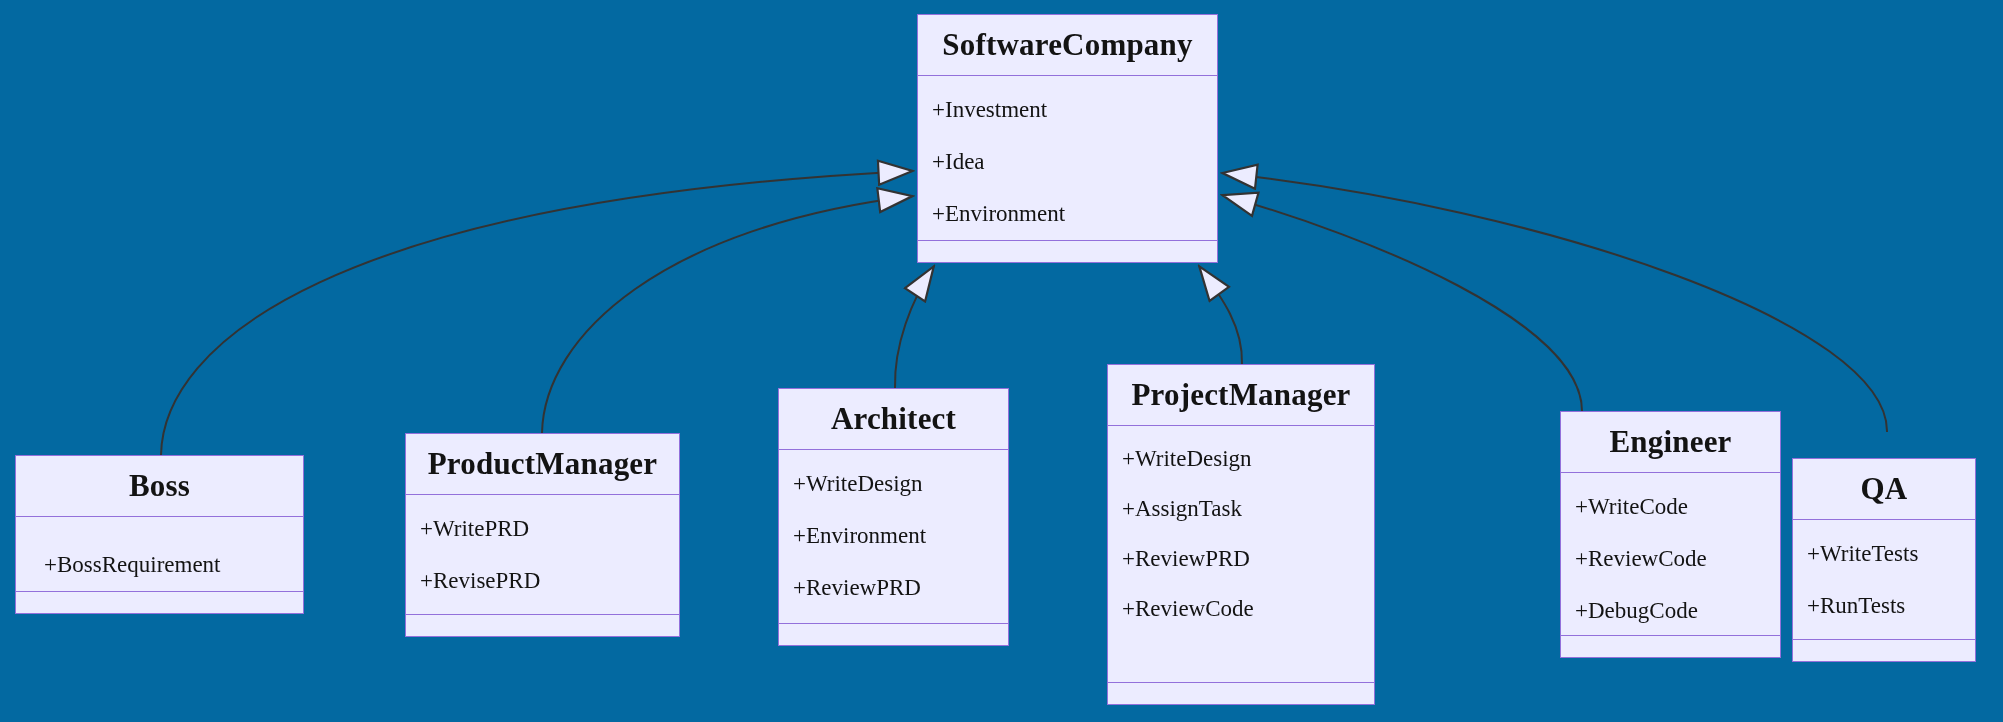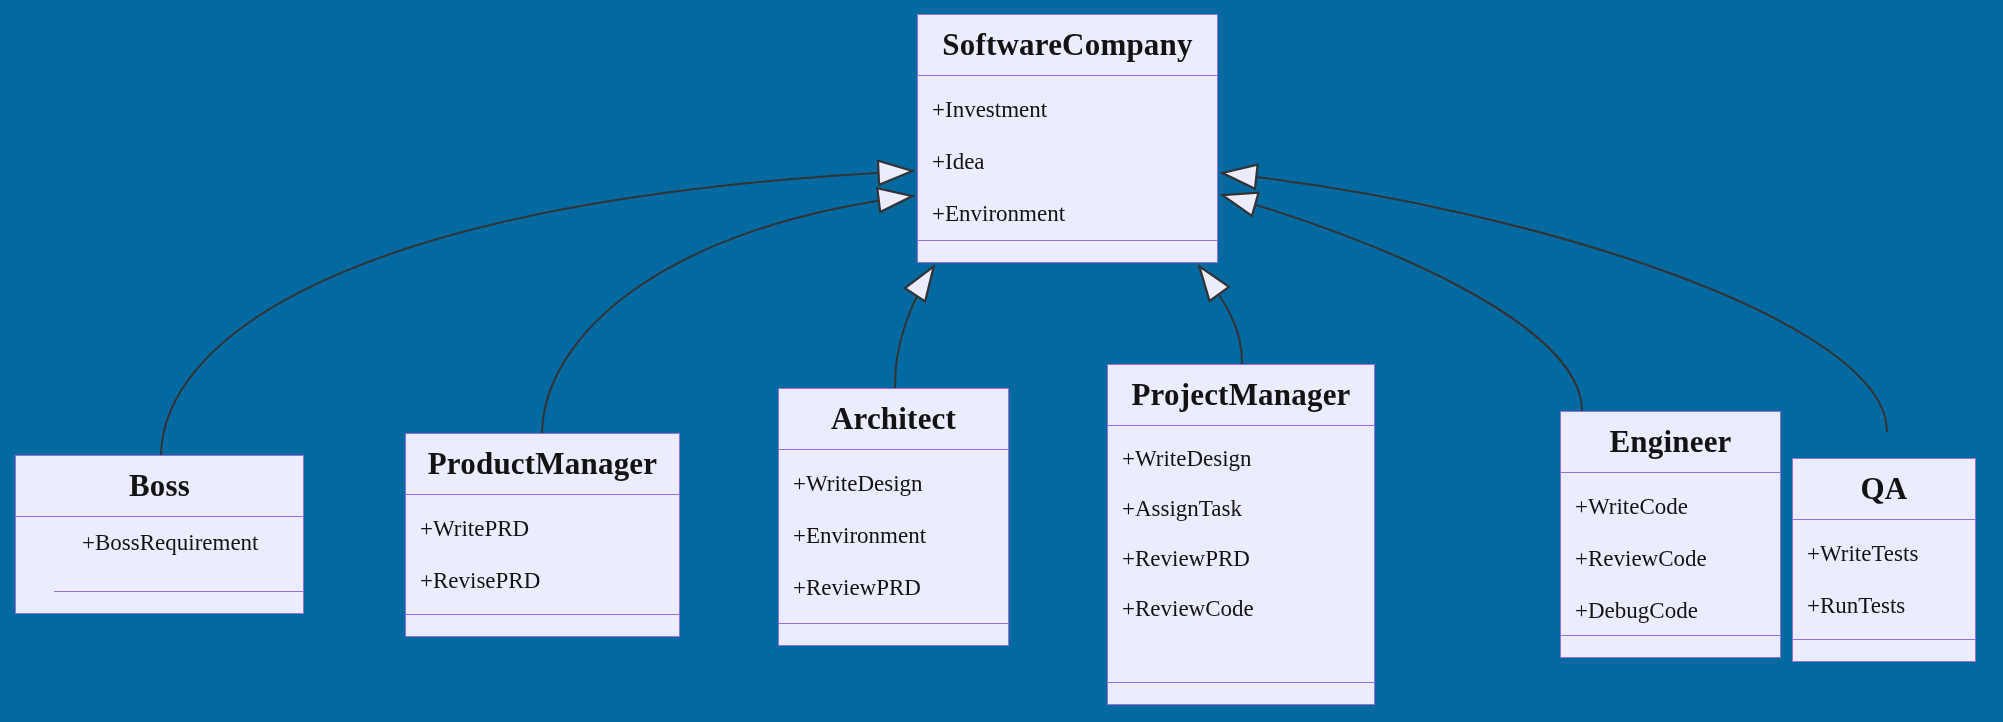--- a/index.html
+++ b/index.html
@@ -38,21 +38,21 @@
     letter-spacing: 0.2px;
   }
   .class-attrs {
     flex: 1 1 auto;
     border-bottom: 1.3px solid #9370DB;
     padding: 8px 6px 0 14px;
     font-size: 23px;
     line-height: 52px;
     overflow: hidden;
   }
-  .class-attrs.single { display: flex; align-items: flex-start; padding-top: 0; margin-left: 38px; }
+  .class-attrs.single { display: flex; align-items: flex-end; padding-top: 0; }
   .member { white-space: nowrap; }
   .class-methods {
     flex: 0 0 21px;
     height: 21px;
   }
 </style>
 </head>
 <body>
 
 <div class="canvas">

